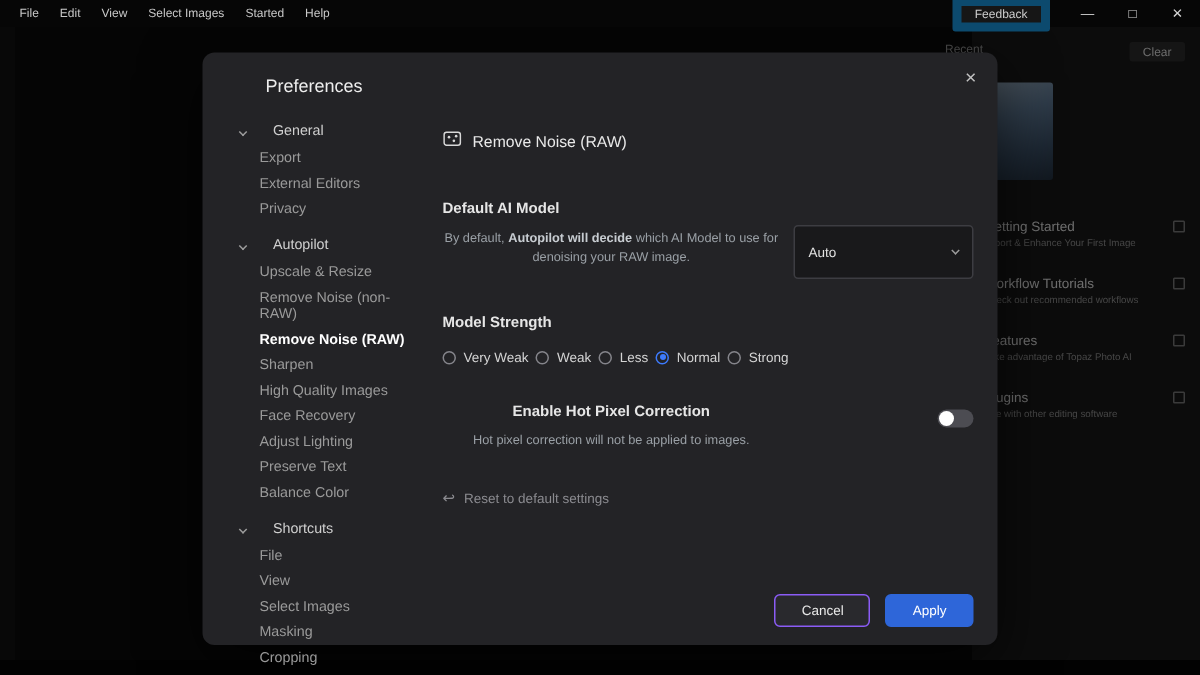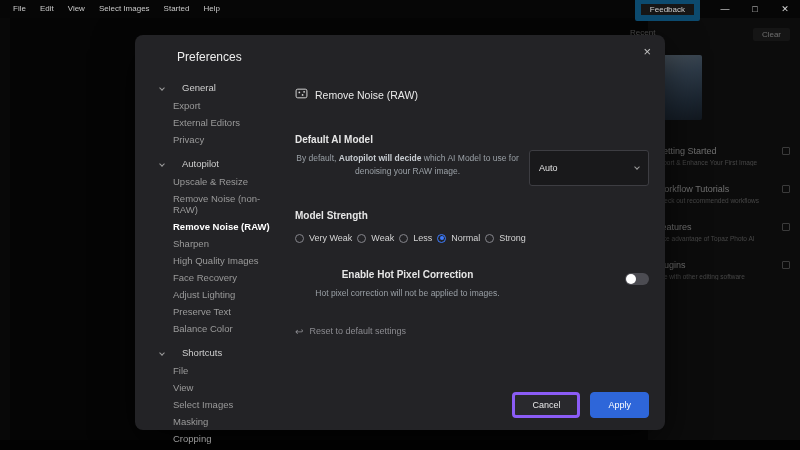--- a/index.html
+++ b/index.html
@@ -69,21 +69,21 @@
 
   .hotpixel-section { margin-top:26px; }
   .toggle { width:24px; height:12px; border-radius:6px; background:#4c4c52; position:relative; margin-top:4px; flex:0 0 auto; }
   .toggle .knob { position:absolute; top:1px; left:1px; width:10px; height:10px; border-radius:50%; background:#fff; }
 
   .reset-row { display:flex; align-items:center; gap:6px; margin-top:26px; font-size:9px; color:#8b8b90; cursor:default; }
   .reset-icon { font-size:10px; color:#8b8b90; }
 
   .dialog-footer { position:absolute; bottom:12px; right:16px; display:flex; gap:10px; }
   .btn { font-family:inherit; font-size:9px; border-radius:4px; padding:5px 17px; }
-  .btn.cancel { background:#29292d; border:3px solid #8b5cf6; color:#e8e8e8; }
+  .btn.cancel { background:#29292d; border:1px solid #8b5cf6; color:#e8e8e8; }
   .btn.apply { background:#2e66d9; border:1px solid #2e66d9; color:#ffffff; }
 
   .bottombar { position:absolute; left:0; right:0; bottom:0; height:10px; background:#020202; }
 </style>
 </head>
 <body>
 
 <div class="app">
 
   <div class="titlebar">

